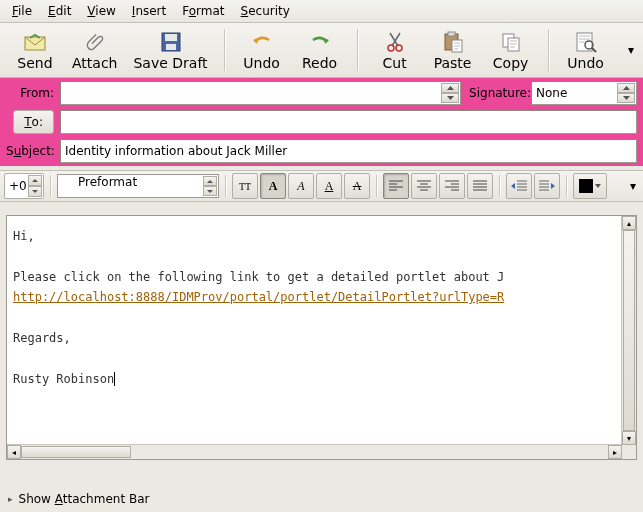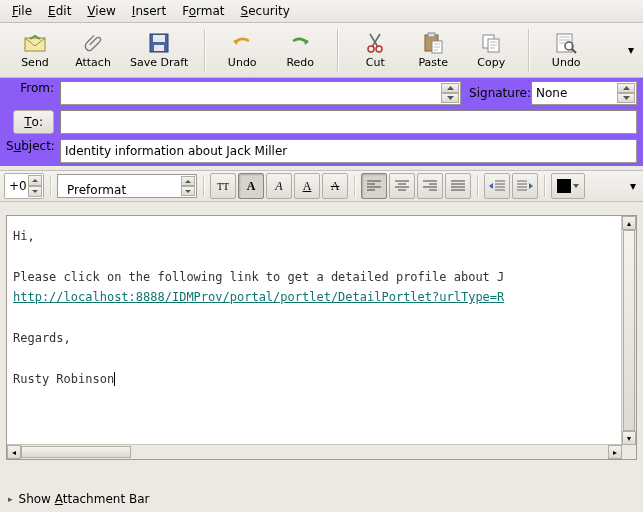--- a/index.html
+++ b/index.html
@@ -5,40 +5,40 @@
 html,body{margin:0;padding:0;font-family:"DejaVu Sans","Liberation Sans",Arial,sans-serif;font-size:12px;color:#000;background:#ece9e3}
 body{width:643px;height:512px;overflow:hidden;position:relative}
 .menubar{display:flex;height:22px;align-items:center;border-bottom:1px solid #c2bfb8;background:linear-gradient(#f5f3ef,#e9e6df);padding:0 4px}
 .menu-item{padding:2px 8px;cursor:default}
 .menu-item u{text-decoration:underline}
 .toolbar{display:flex;align-items:center;height:54px;border-bottom:1px solid #c2bfb8;background:linear-gradient(#f5f3ef,#e9e6df);padding:0 6px}
 .tool-group{display:flex;align-items:center}
 .tool-sep{width:1px;height:42px;margin:0 8px;background:#c8c5be;box-shadow:1px 0 #fff}
 .tool-btn{display:flex;flex-direction:column;align-items:center;justify-content:center;min-width:42px;padding:2px 8px;cursor:default;border-radius:3px}
 .ico{width:24px;height:24px;display:flex;align-items:center;justify-content:center}
-.tool-cap{font-size:11px;margin-top:1px}
+.tool-cap{font-size:14px;margin-top:1px}
 .overflow{width:12px;display:flex;align-items:center;justify-content:center;height:40px;cursor:default}
-.hdr{display:flex;padding:3px 6px;background:#8b5cf6}
+.hdr{display:flex;align-items:center;padding:3px 6px;background:#ec4899}
 .hdr+.hdr{padding-top:2px}
 .lbl{width:48px;text-align:right;padding-right:6px}
 .combo,.txt{flex:1;height:22px;background:#fff;border:1px solid #9e9a91;border-top-color:#8a867d;border-left-color:#8a867d;padding:0 4px;font:inherit;display:flex;align-items:center;position:relative}
 .combo .sel{flex:1;overflow:hidden;white-space:nowrap;text-overflow:ellipsis}
 .combo .btns{position:absolute;right:1px;top:1px;bottom:1px;width:18px;display:flex;flex-direction:column}
 .stepper-btn{flex:1;background:linear-gradient(#f5f3ef,#dedad1);border:1px solid #b0ada5;display:flex;align-items:center;justify-content:center}
 .sig-row{display:flex;align-items:center;}
 .btn{height:22px;padding:0 10px;background:linear-gradient(#f5f3ef,#e1ded6);border:1px solid #b0ada5;border-radius:3px;display:flex;align-items:center;cursor:default}
 .fmtbar{display:flex;align-items:center;height:30px;border-top:1px solid #c2bfb8;border-bottom:1px solid #c2bfb8;background:linear-gradient(#f5f3ef,#e9e6df);padding:0 4px;gap:2px}
 .fmt-sep{width:1px;height:22px;margin:0 4px;background:#c8c5be;box-shadow:1px 0 #fff}
-.fmt-combo{width:120px;height:22px;background:#fff;border:1px solid #9e9a91;padding:0 9px;display:flex;align-items:flex-end;position:relative}
+.fmt-combo{width:120px;height:22px;background:#fff;border:1px solid #9e9a91;padding:0 20px;display:flex;align-items:flex-start;position:relative}
 .fmt-btn{width:24px;height:24px;display:flex;align-items:center;justify-content:center;background:linear-gradient(#f5f3ef,#e1ded6);border:1px solid #b0ada5;border-radius:2px;cursor:default;font-family:serif}
 .fmt-btn.active{background:#d7d4cc;border-color:#8a867d;box-shadow:inset 1px 1px 2px rgba(0,0,0,.2)}
 .swatch{width:14px;height:14px;background:#000}
 .editor-wrap{position:absolute;left:6px;right:6px;top:215px;bottom:52px;border:1px solid #9e9a91;background:#fff}
 .editor{position:absolute;inset:0 14px 14px 0;overflow:hidden;padding:10px 6px;font-family:"DejaVu Sans Mono","Liberation Mono",monospace;font-size:12px;line-height:1.7;white-space:pre;color:#333}
-.editor a{color:#0f766e;text-decoration:underline}
+.editor a{color:#a16207;text-decoration:underline}
 .sb-v{position:absolute;right:0;top:0;bottom:14px;width:14px;background:#ece9e3;border-left:1px solid #c8c5be;display:flex;flex-direction:column}
 .sb-h{position:absolute;left:0;right:14px;bottom:0;height:14px;background:#ece9e3;border-top:1px solid #c8c5be;display:flex}
 .sb-btn{width:14px;height:14px;background:linear-gradient(#f5f3ef,#dedad1);border:1px solid #b0ada5;box-sizing:border-box;display:flex;align-items:center;justify-content:center;font-size:8px}
 .sb-track{flex:1;position:relative}
 .sb-thumb{position:absolute;background:linear-gradient(#f5f3ef,#dedad1);border:1px solid #b0ada5;box-sizing:border-box}
 .sb-corner{position:absolute;right:0;bottom:0;width:14px;height:14px;background:#ece9e3}
 .footer{position:absolute;left:0;right:0;bottom:0;height:26px;display:flex;align-items:center;padding:0 8px;gap:6px}
 .tri{font-size:9px;color:#555}
 svg{display:block}
 .cursor{display:inline-block;width:0;border-left:1px solid #000;height:14px;vertical-align:text-bottom}
@@ -286,21 +286,21 @@
         <path d="M0 0L3 4L6 0Z" fill="#555"></path>
       </svg>
     </div>
   <div style="flex:1"></div>
   <div class="overflow">▾</div>
 </div>
 
 <div class="editor-wrap">
   <div class="editor"><span>Hi,</span>
 
-<span>Please click on the following link to get a detailed profile about J</span>
+<span>Please click on the following link to get a detailed portlet about J</span>
 <a href="#">http://localhost:8888/IDMProv/portal/portlet/DetailPortlet?urlType=R</a>
 
 <span>Regards,</span>
 
 <span>Rusty Robinson</span><span class="cursor"></span></div>
   <div class="sb-v">
     <div class="sb-btn">▴</div>
     <div class="sb-track">
         <div class="sb-thumb" style="left:1px;right:1px;top:0;height:100%"></div>
       </div>

